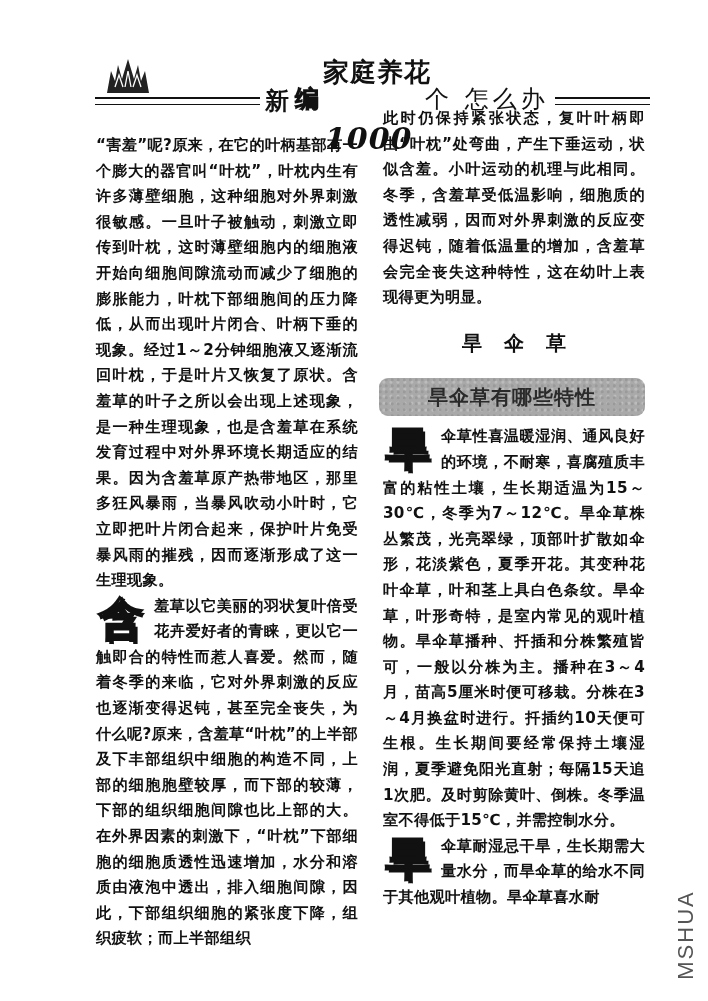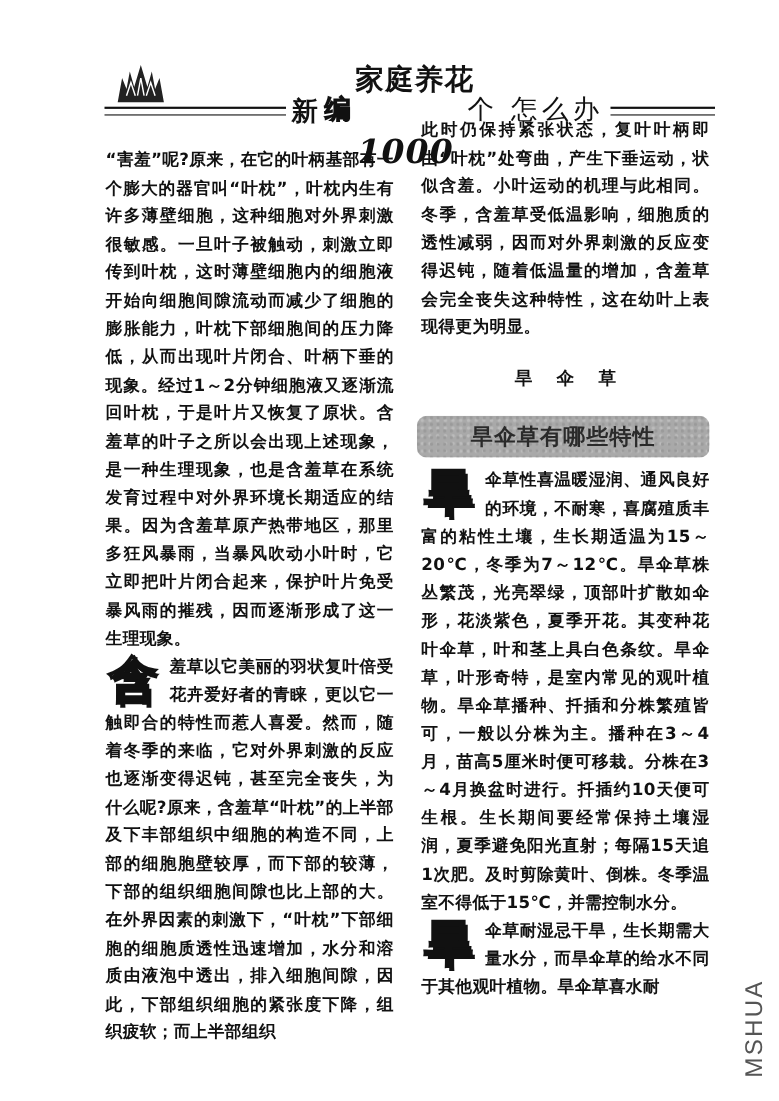--- a/index.html
+++ b/index.html
@@ -20,21 +20,21 @@
            font-style:italic; font-family:"DejaVu Serif", serif; letter-spacing:1px;margin-top:40px; }
   .h-tail { position:absolute; left:330px; top:28px; font-size:24px; font-weight:normal;
             letter-spacing:4px; }
 
   .col { position:absolute; font-size:15.2px; line-height:25.6px; font-weight:bold;
          text-align:justify; letter-spacing:0.3px; }
   .col-left { left:96px; top:106px; width:262px;margin-top:27px; }
   .col-right { left:383px; top:106px; width:262px; }
   .para { margin:0; }
 
-  .section-title { text-align:center; font-size:16px; font-weight:bold;
+  .section-title { text-align:center; font-size:20px; font-weight:bold;
                    letter-spacing:22px; margin:20px 0 22px 0;
                    font-family:"DejaVu Serif", serif; padding-left:22px; }
   .banner { height:38px; border-radius:9px; margin:8px 0 8px -4px;
             background:#a9a9a9;
             background-image:radial-gradient(circle at 20% 30%, #9a9a9a 1px, transparent 2px),
                              radial-gradient(circle at 70% 60%, #bcbcbc 1px, transparent 2px);
             background-size:6px 6px, 7px 7px;
             display:flex; align-items:center; justify-content:center;
             font-size:20px; font-weight:bold; color:#2a2a2a; letter-spacing:1px; }
   .dropcap-wrap { position:relative; }
@@ -72,21 +72,21 @@
     <p class="para">羞草以它美丽的羽状复叶倍受花卉爱好者的青睐，更以它一触即合的特性而惹人喜爱。然而，随着冬季的来临，它对外界刺激的反应也逐渐变得迟钝，甚至完全丧失，为什么呢?原来，含羞草“叶枕”的上半部及下丰部组织中细胞的构造不同，上部的细胞胞壁较厚，而下部的较薄，下部的组织细胞间隙也比上部的大。在外界因素的刺激下，“叶枕”下部细胞的细胞质透性迅速增加，水分和溶质由液泡中透出，排入细胞间隙，因此，下部组织细胞的紧张度下降，组织疲软；而上半部组织</p>
   </div>
 </div>
 
 <div class="col col-right">
   <p class="para">此时仍保持紧张状态，复叶叶柄即由“叶枕”处弯曲，产生下垂运动，状似含羞。小叶运动的机理与此相同。冬季，含羞草受低温影响，细胞质的透性减弱，因而对外界刺激的反应变得迟钝，随着低温量的增加，含羞草会完全丧失这种特性，这在幼叶上表现得更为明显。</p>
   <div class="section-title">旱伞草</div>
   <div class="banner">旱伞草有哪些特性</div>
   <div class="dropcap-wrap">
     <span class="dropcap">旱</span>
-    <p class="para">伞草性喜温暖湿润、通风良好的环境，不耐寒，喜腐殖质丰富的粘性土壤，生长期适温为15～20℃，冬季为7～12℃。旱伞草株丛繁茂，光亮翠绿，顶部叶扩散如伞形，花淡紫色，夏季开花。其变种花叶伞草，叶和茎上具白色条纹。旱伞草，叶形奇特，是室内常见的观叶植物。旱伞草播种、扦插和分株繁殖皆可，一般以分株为主。播种在3～4月，苗高5厘米时便可移栽。分株在3～4月换盆时进行。扦插约10天便可生根。生长期间要经常保持土壤湿润，夏季避免阳光直射；每隔15天追1次肥。及时剪除黄叶、倒株。冬季温室不得低于15℃，并需控制水分。</p>
+    <p class="para">伞草性喜温暖湿润、通风良好的环境，不耐寒，喜腐殖质丰富的粘性土壤，生长期适温为15～30℃，冬季为7～12℃。旱伞草株丛繁茂，光亮翠绿，顶部叶扩散如伞形，花淡紫色，夏季开花。其变种花叶伞草，叶和茎上具白色条纹。旱伞草，叶形奇特，是室内常见的观叶植物。旱伞草播种、扦插和分株繁殖皆可，一般以分株为主。播种在3～4月，苗高5厘米时便可移栽。分株在3～4月换盆时进行。扦插约10天便可生根。生长期间要经常保持土壤湿润，夏季避免阳光直射；每隔15天追1次肥。及时剪除黄叶、倒株。冬季温室不得低于15℃，并需控制水分。</p>
   </div>
   <div class="dropcap-wrap">
     <span class="dropcap">旱</span>
     <p class="para">伞草耐湿忌干旱，生长期需大量水分，而旱伞草的给水不同于其他观叶植物。旱伞草喜水耐</p>
   </div>
 </div>
 
 <div class="watermark">
   <span>MSHUA</span>
 </div>

